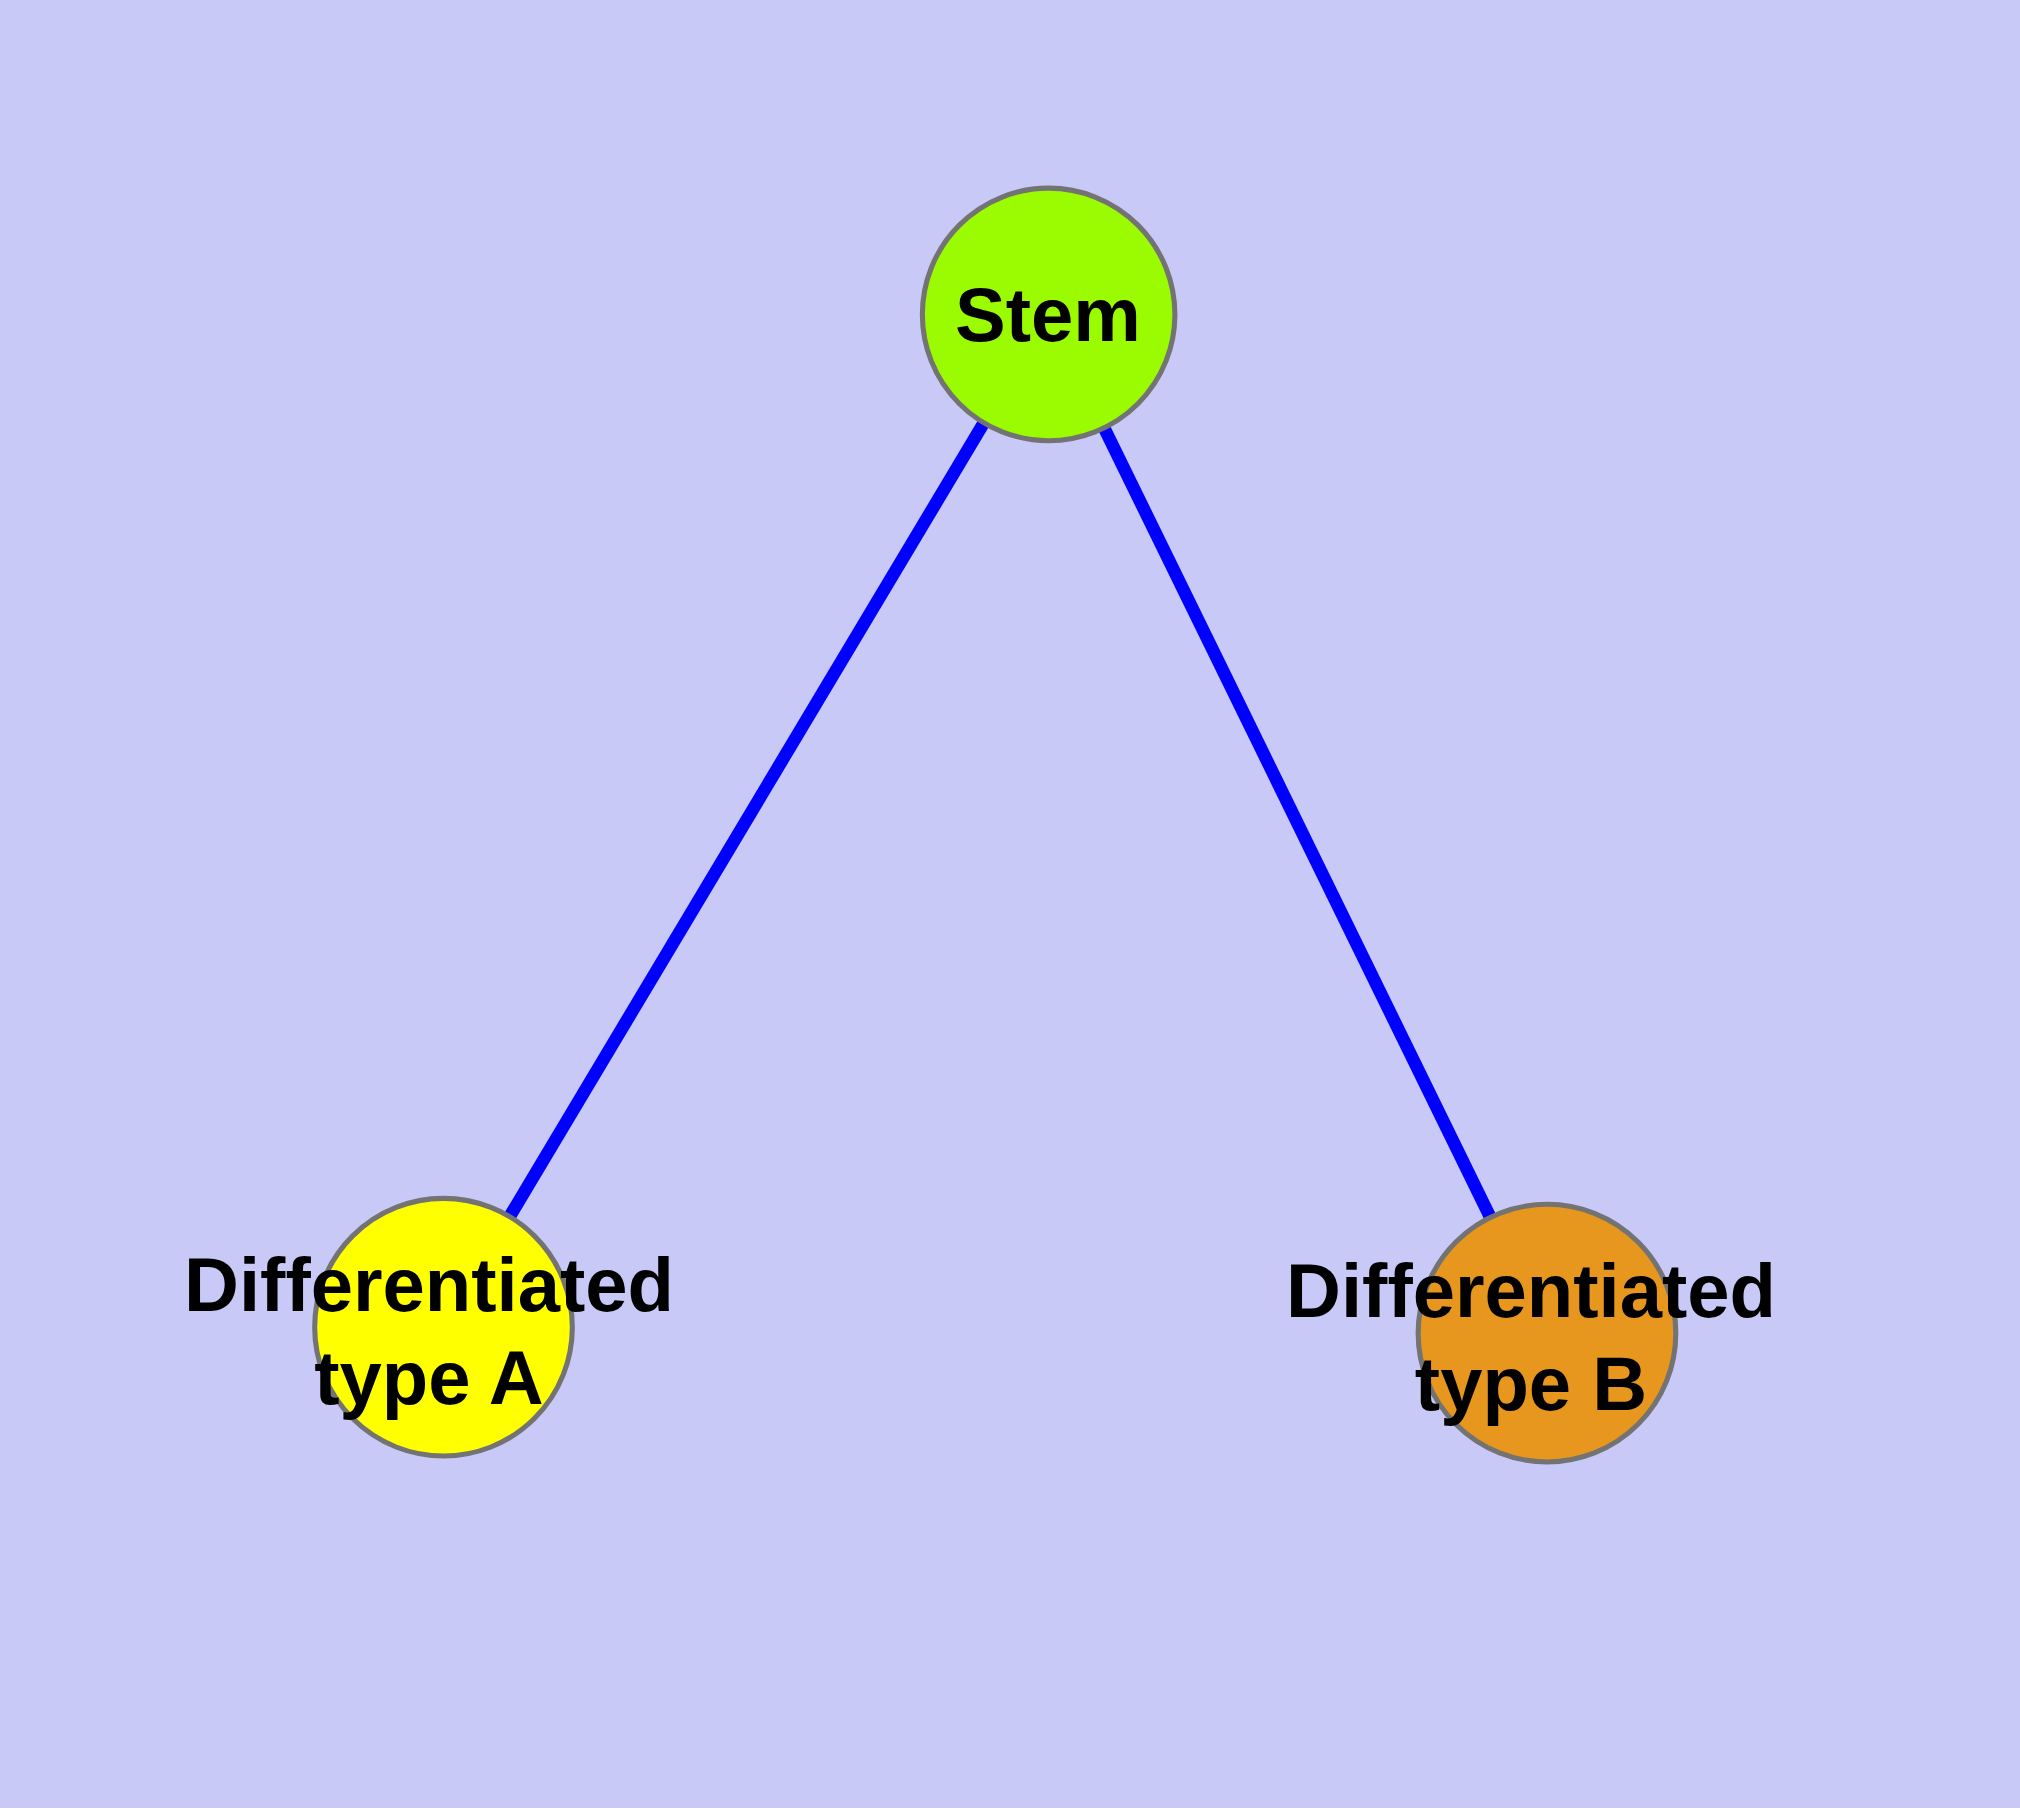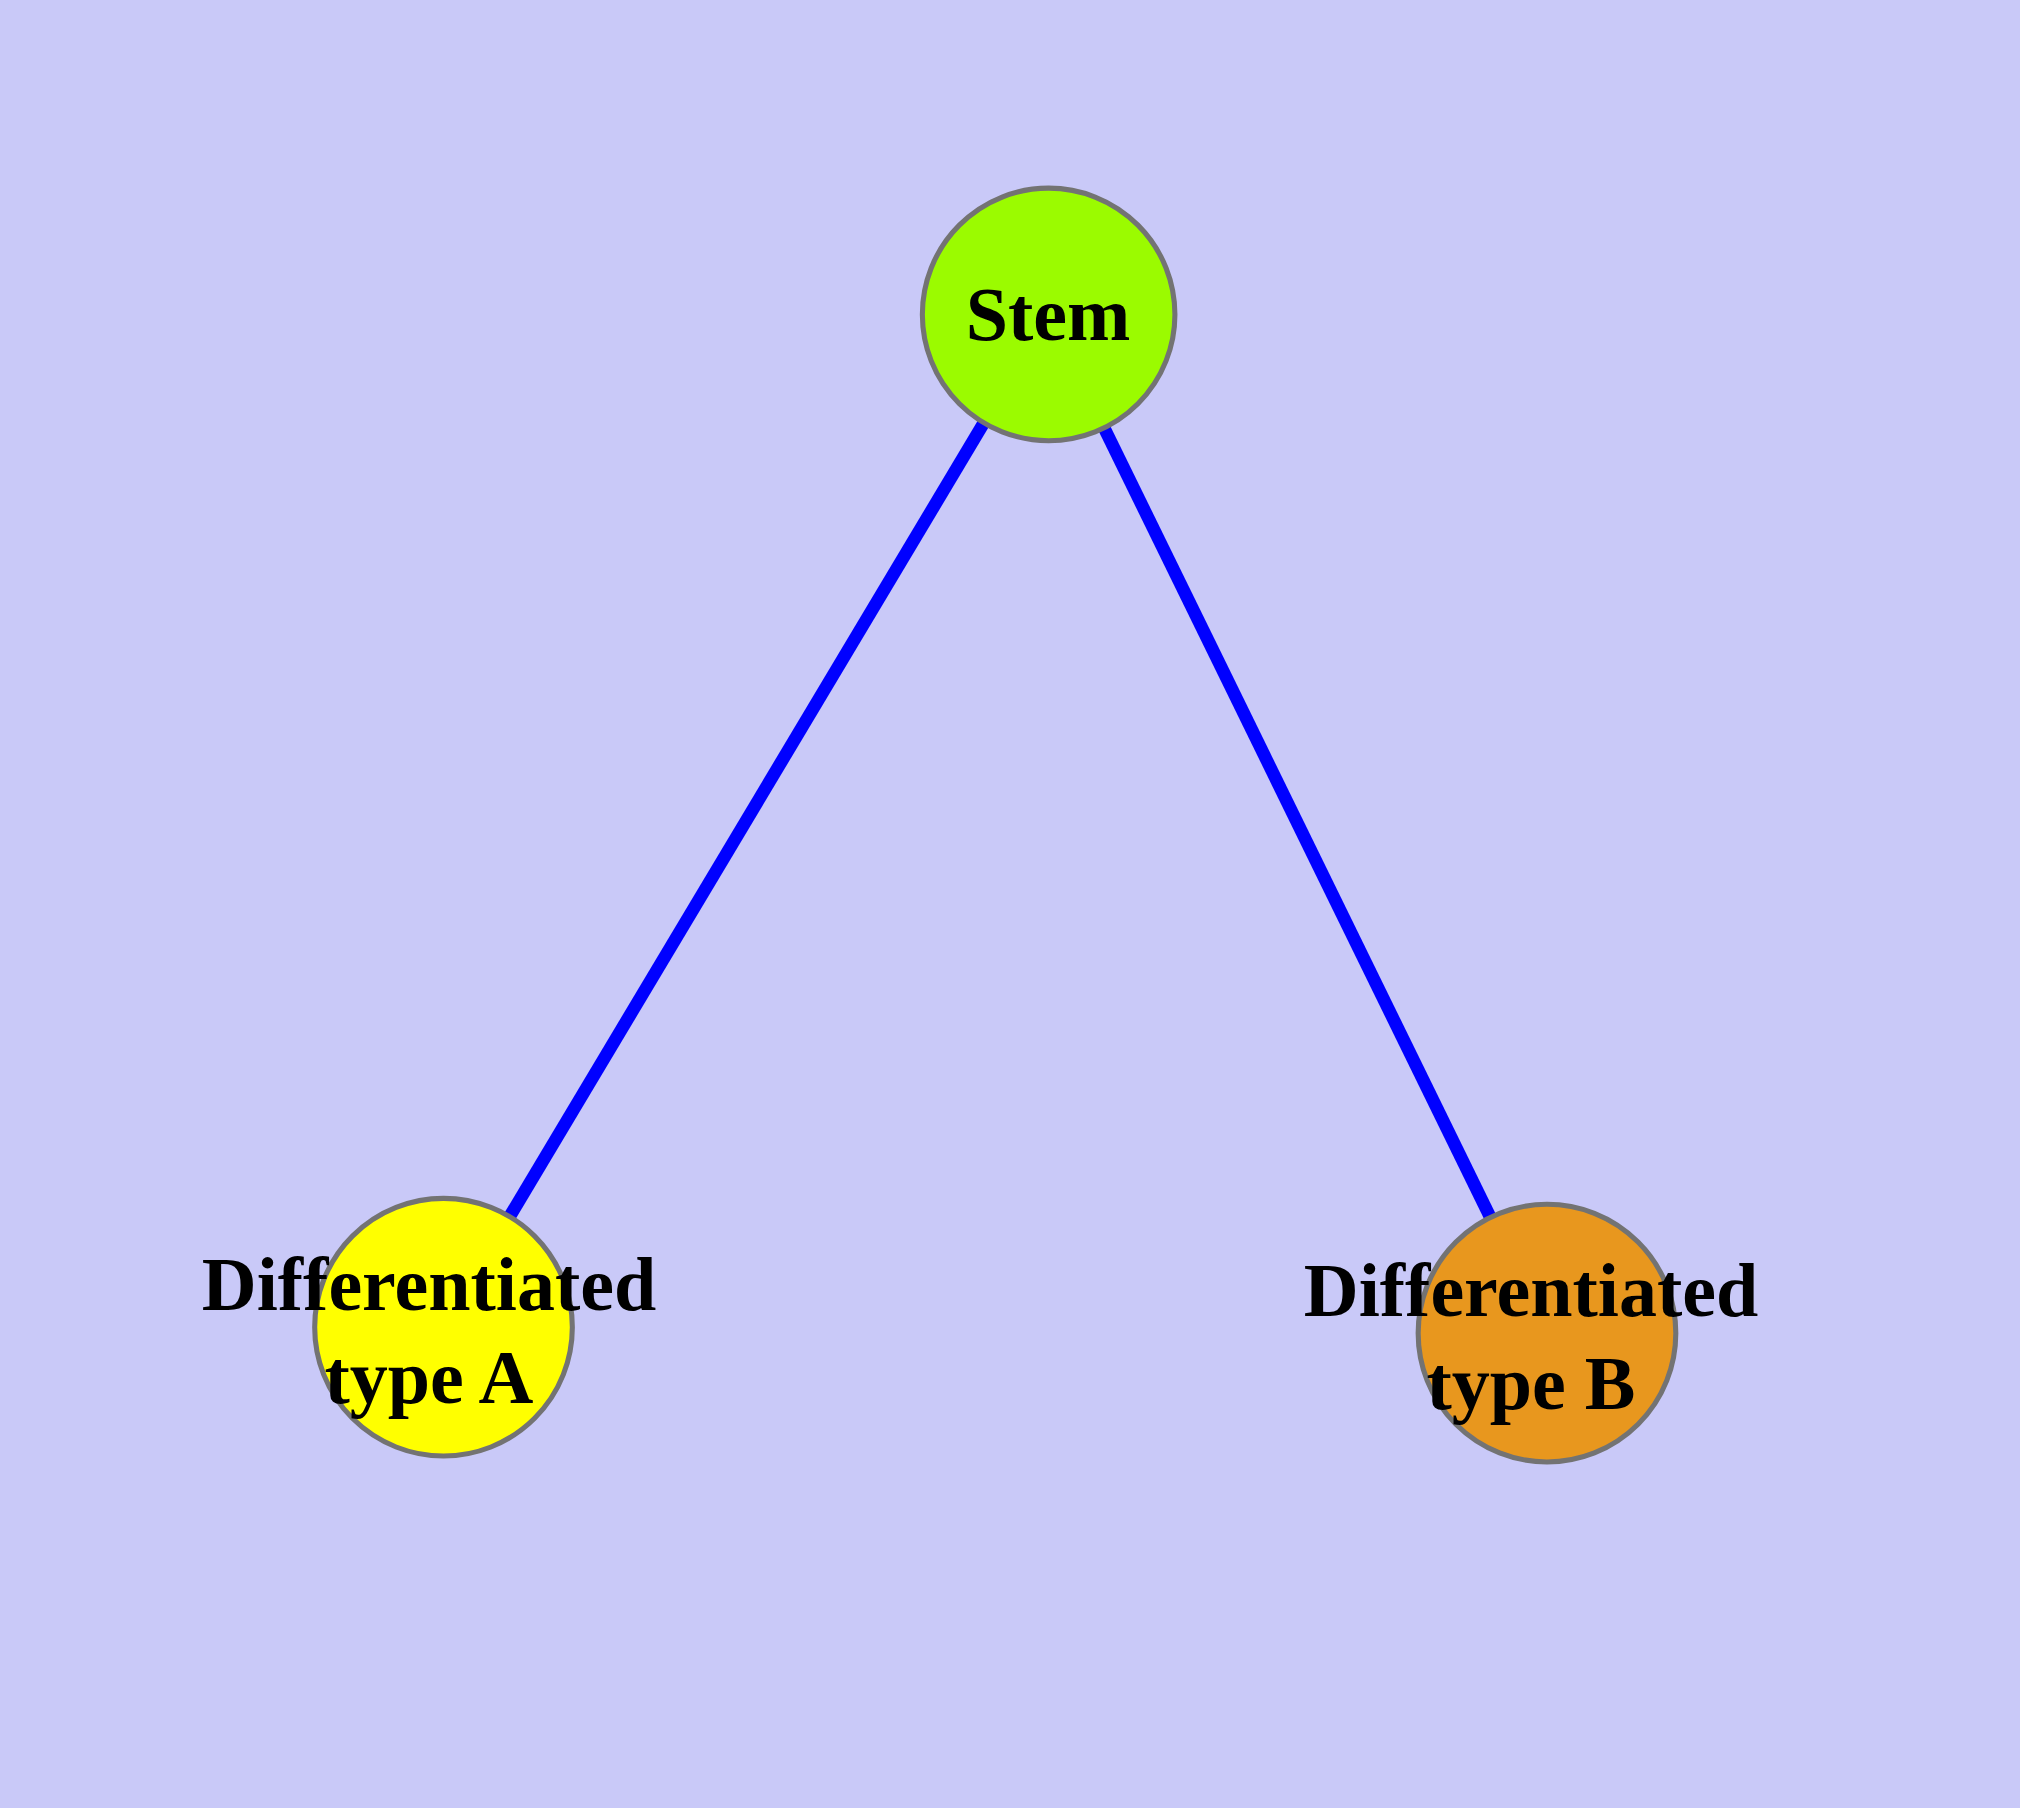--- a/index.html
+++ b/index.html
@@ -18,21 +18,21 @@
   .graph-svg {
     position: absolute;
     inset: 0;
     width: 100%;
     height: 100%;
     display: block;
   }
   .node-label {
     position: absolute;
     transform: translate(-50%, -50%);
-    font-family: Liberation Serif, serif;
+    font-family: Liberation Sans, sans-serif;
     font-weight: bold;
     font-size: 76px;
     line-height: 93px;
     color: #000000;
     text-align: center;
     white-space: pre-line;
     pointer-events: none;
   }
   .bottom-edge {
     position: absolute;

